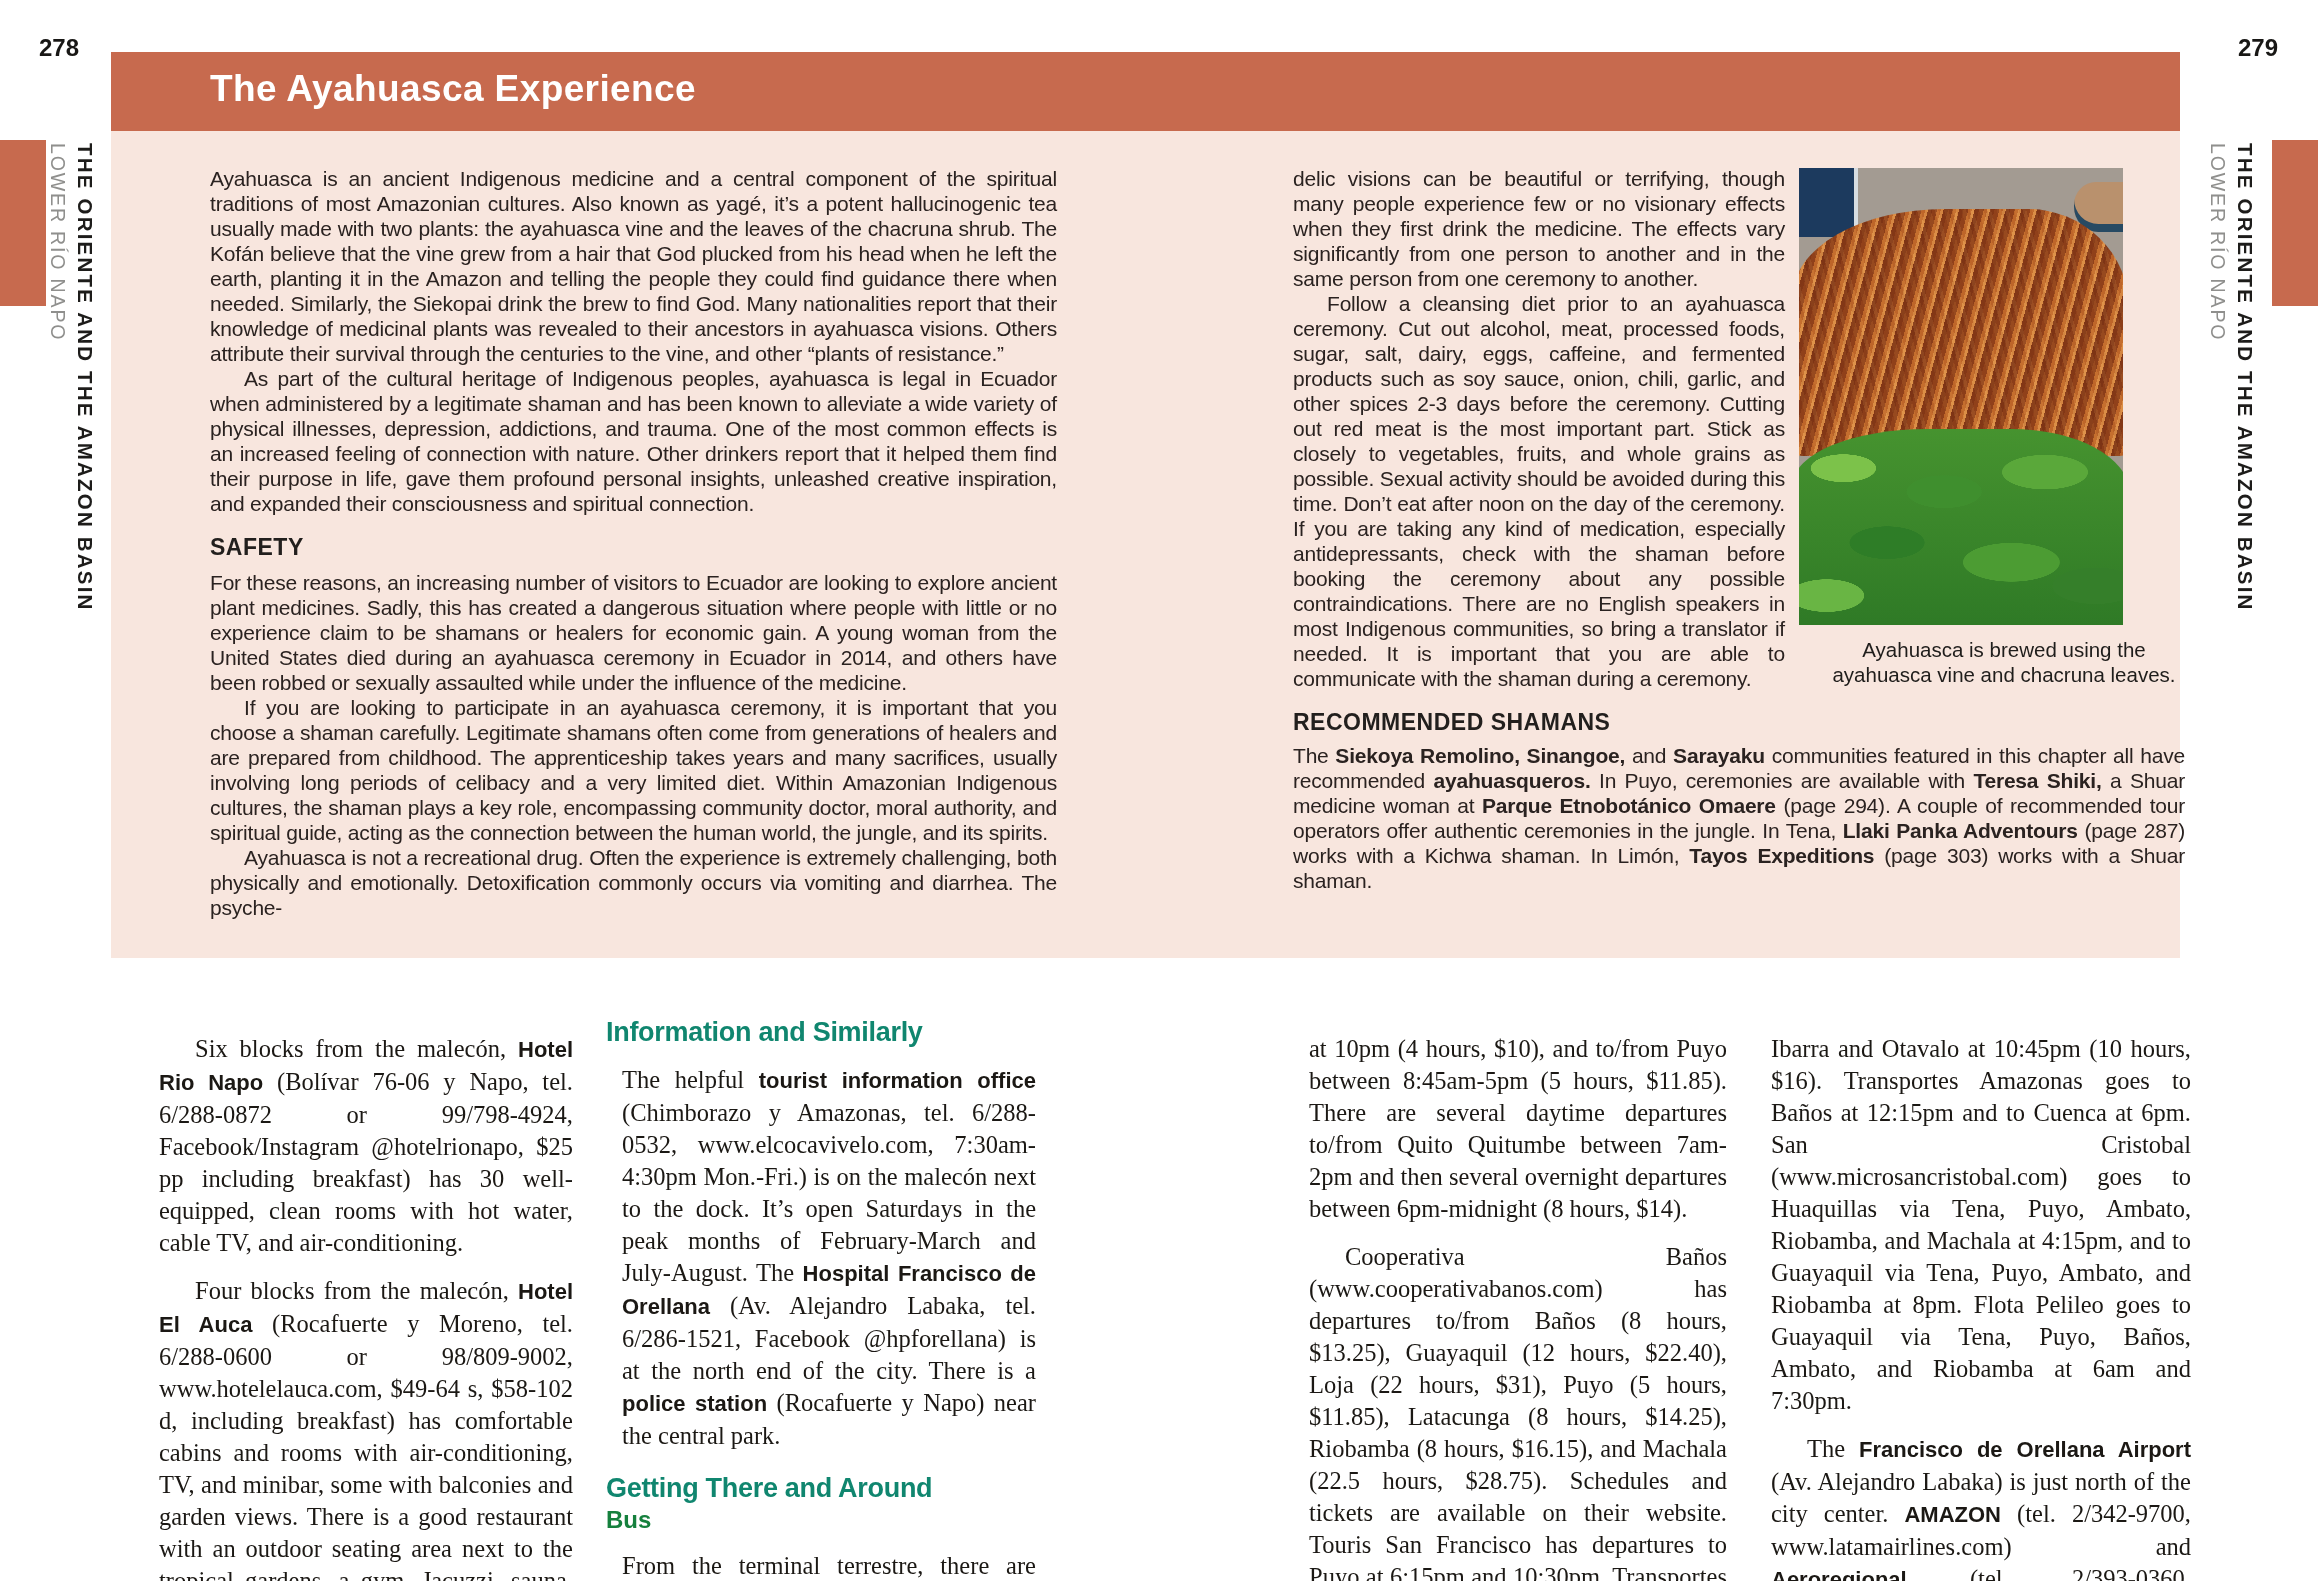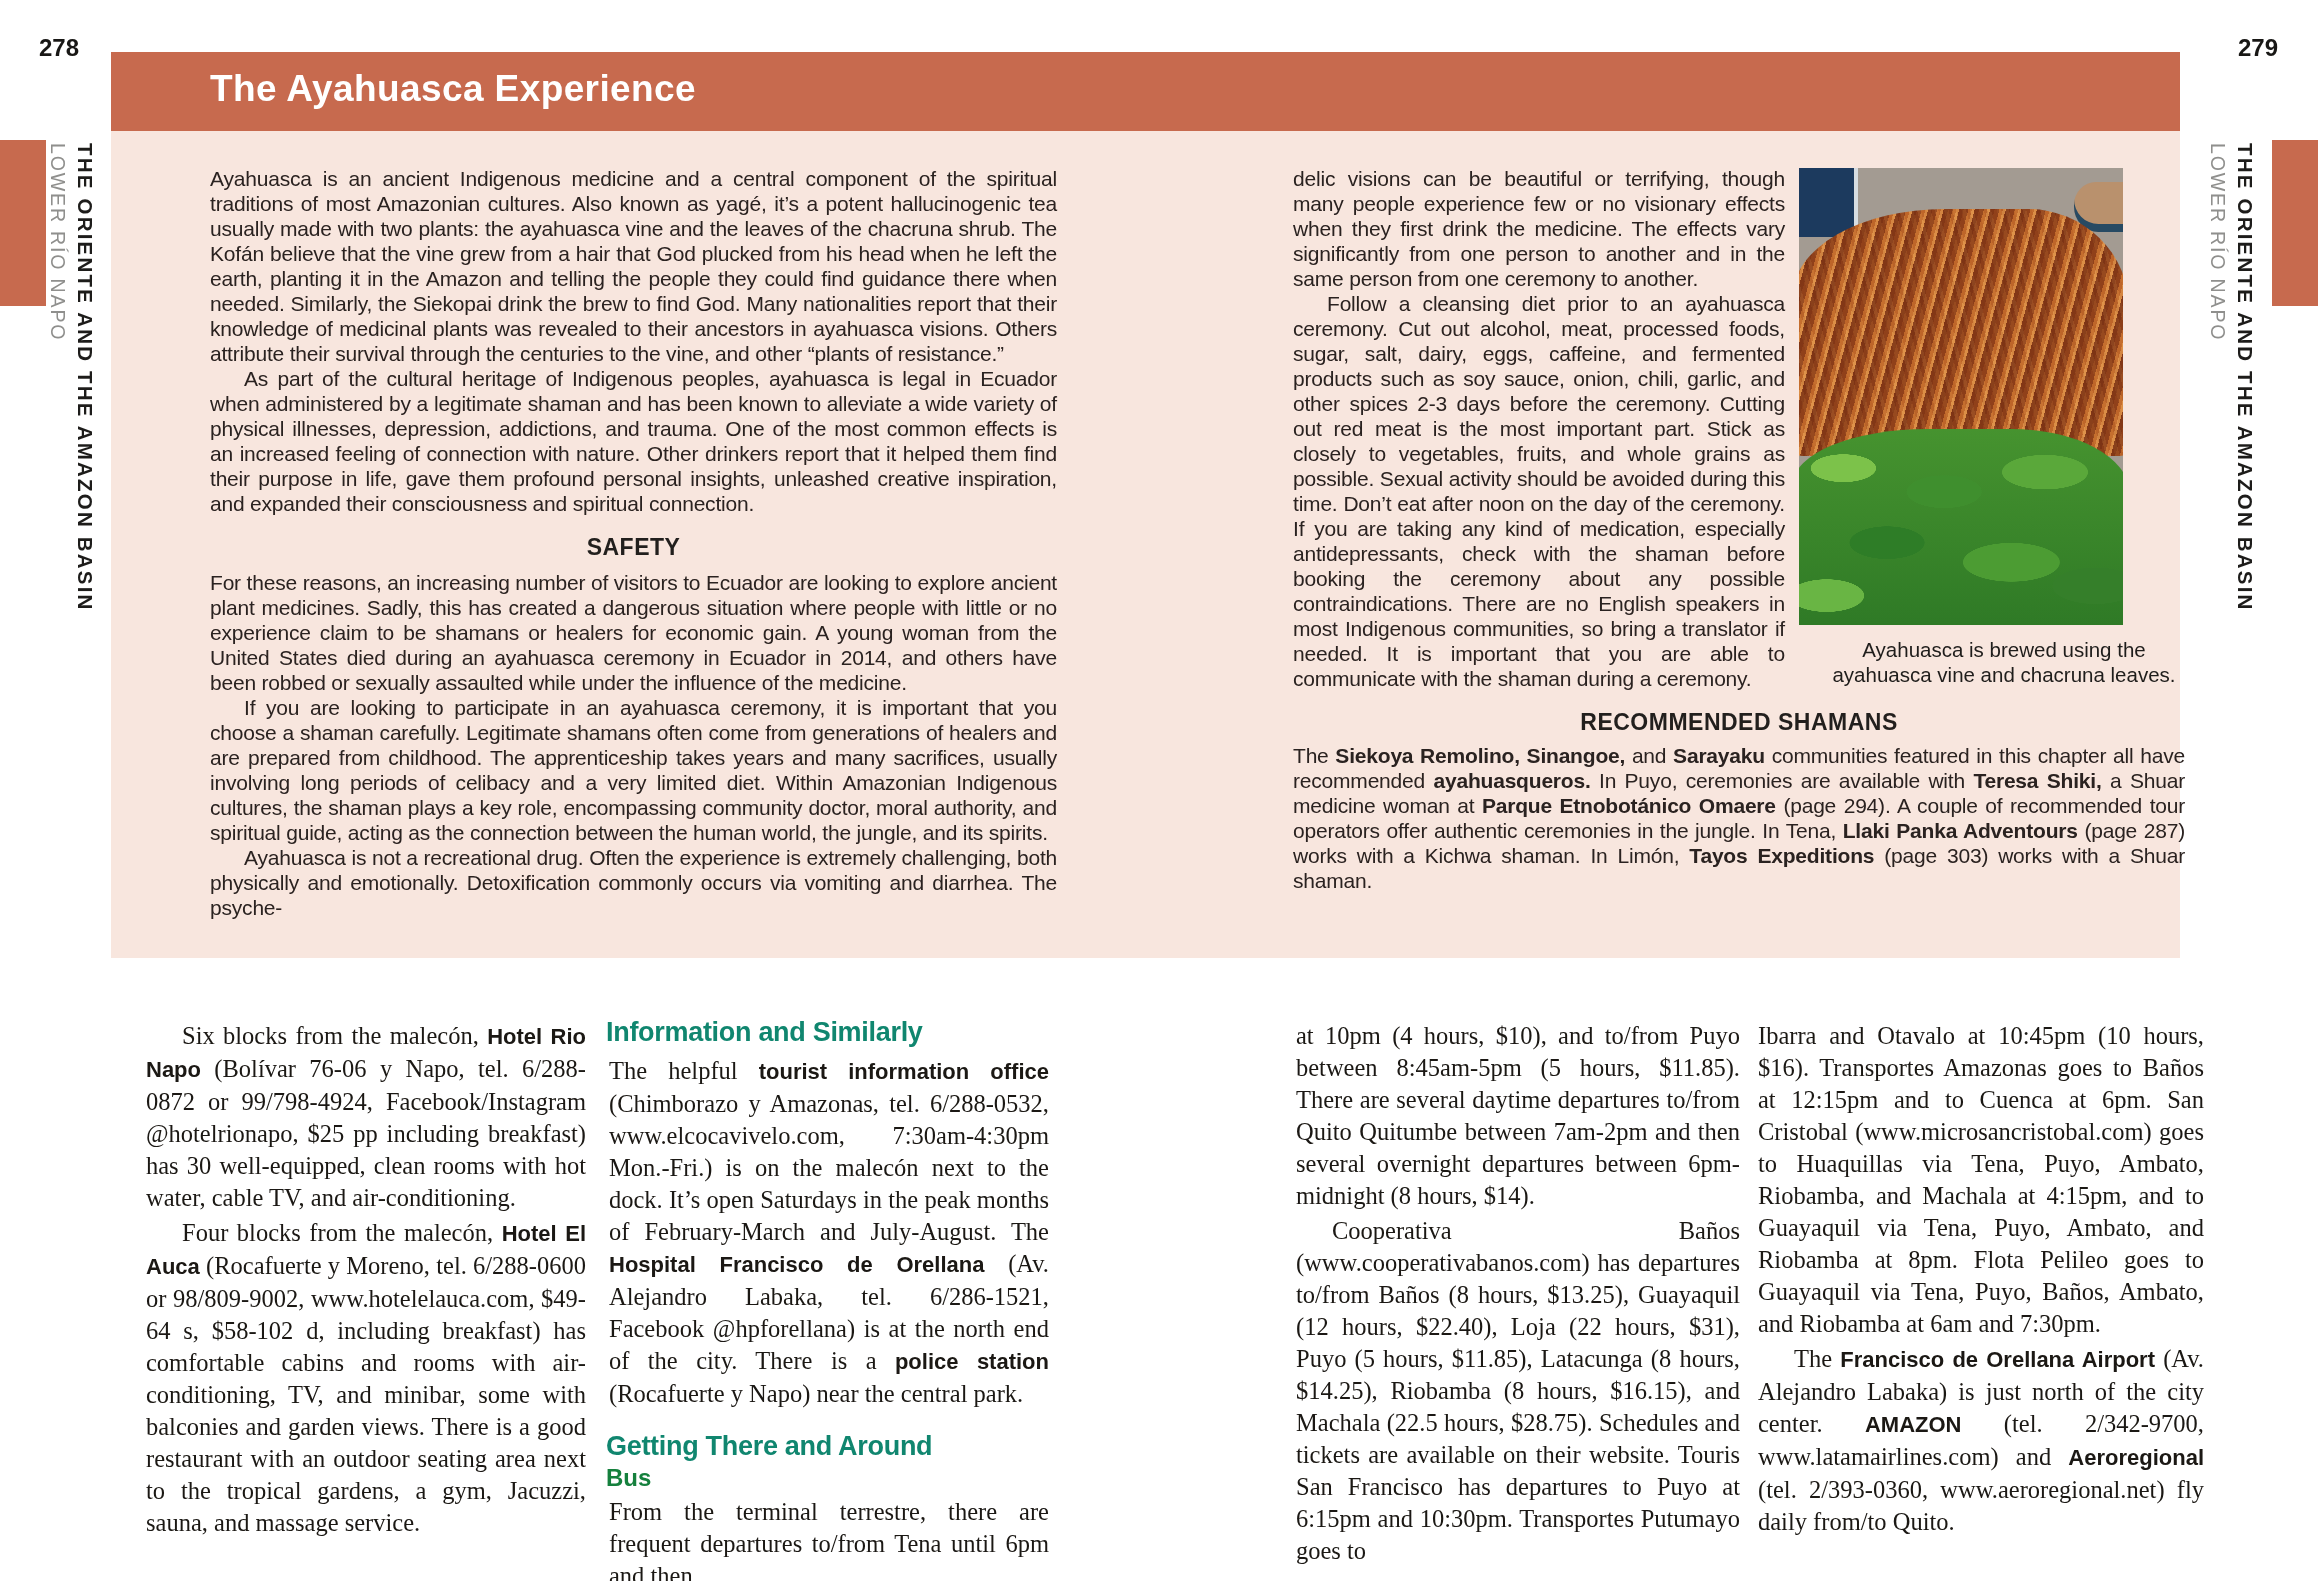--- a/index.html
+++ b/index.html
@@ -27,21 +27,21 @@
   .fbox-title{position:absolute;left:99px;top:16px;font:700 37px "Liberation Sans",sans-serif;
               color:#ffffff;letter-spacing:0.4px;}
   .fb-col{position:absolute;text-align:justify;font:21px/25px "Liberation Sans",sans-serif;
           color:#2a2220;letter-spacing:-0.2px;}
   .fb-col1{left:99px;top:114px;width:847px;}
   .fb-col2{left:1182px;top:114px;width:492px;}
   .fb-wide{left:1182px;top:657px;width:892px;}
   .fb-col p{margin:0;}
   .fb-col p.ind{text-indent:34px;}
   .fb-head{font:700 23px "Liberation Sans",sans-serif;letter-spacing:0.5px;color:#221f1d;
-           margin:18px 0 9px 0;text-align:center;}
+           margin:18px 0 9px 0;text-align:left;}
   .fb-head.first{margin-top:0;margin-bottom:7.1px;}
   .fb-col .kw{font-weight:700;}
 
   
   .photo{position:absolute;left:1688px;top:116px;width:324px;height:457px;background:#a39b92;overflow:hidden;}
   .ph-pot{position:absolute;left:0;top:0;width:17%;height:15%;background:#1c3a5e;border-right:4.5px solid #d7dde2;}
   .ph-foot{position:absolute;right:0;top:3%;width:15%;height:11%;background:#b9916d;
            border-radius:45% 0 0 50%;box-shadow:inset 0 -8px 0 #274a63;}
   .ph-vines{position:absolute;left:-2%;top:9%;width:104%;height:54%;
     background:
@@ -59,21 +59,21 @@
       radial-gradient(62px 27px at 10% 85%, #69b544 0 60%, transparent 61%),
       radial-gradient(71px 30px at 90% 80%, #357f2a 0 60%, transparent 61%),
       linear-gradient(180deg, #46932f, #2f7a26);
     border-radius:40% 35% 0 0 / 28% 32% 0 0;}
   .caption{position:absolute;left:1688px;top:585px;width:410px;
            font:20.5px/25px "Liberation Sans",sans-serif;color:#1f1d1b;text-align:center;}
 
   
   .gcol{position:absolute;top:1017px;text-align:justify;
         font:24.5px/32px "Liberation Serif",serif;color:#1b1814;}
-  .gcol p{margin:3px;}
+  .gcol p{margin:16px;}
   .gcol p.ind{text-indent:36px;}
   .gcol .kw{font-family:"Liberation Sans",sans-serif;font-weight:700;font-size:22px;}
   .colA{left:143px;width:446px;}
   .colB{left:606px;width:446px;}
   .colC{left:1293px;width:450px;}
   .colD{left:1755px;width:452px;}
   .teal-head{font:700 27px "Liberation Sans",sans-serif;color:#10866F;letter-spacing:-0.3px;
              margin:0 0 7.1px 0;text-align:left;}
   .teal-head.second{margin-top:21.4px;margin-bottom:1.8px;}
   .blue-sub{font:700 24px "Liberation Sans",sans-serif;color:#15803d;margin:1.8px 0 3.6px 0;text-align:left;}

